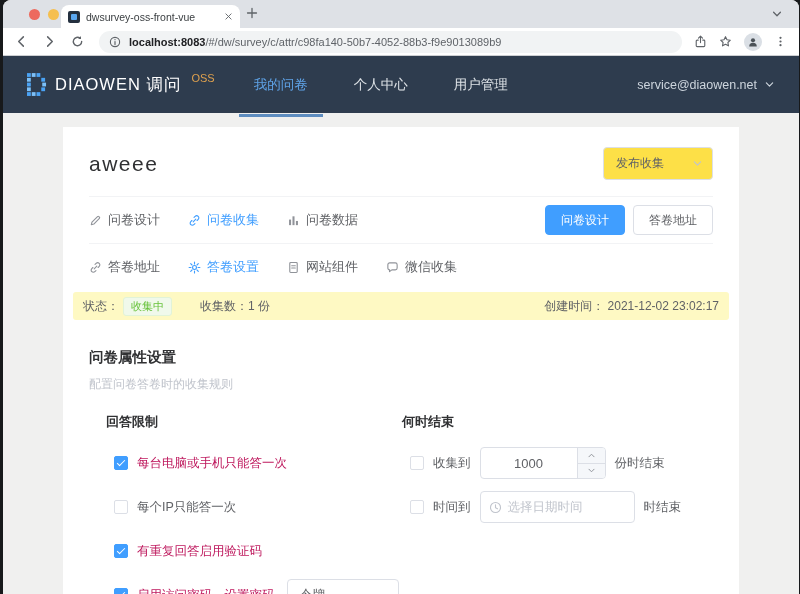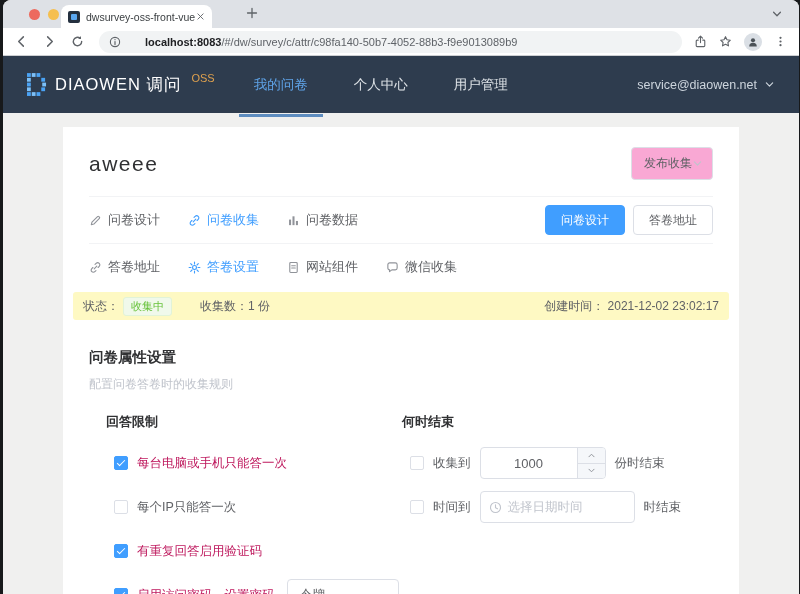--- a/index.html
+++ b/index.html
@@ -7,34 +7,34 @@
     font-family:"Liberation Sans","DejaVu Sans",sans-serif; }
   .window { position:absolute; left:3px; top:0; right:1px; bottom:0;
     border-radius:8px 8px 0 0; overflow:hidden; background:#f0f0ef;
     display:flex; flex-direction:column; }
 
   
   .tabstrip { height:28px; background:#dee1e6; position:relative; flex:none; }
   .traffic { position:absolute; left:26px; top:9px; display:flex; gap:8px; }
   .dot { width:11px; height:11px; border-radius:50%; }
   .dot.r{background:#ed6a5e}.dot.y{background:#f5bf4f}.dot.g{background:#61c454}
-  .btab { position:absolute; left:58px; top:5px; width:151px; height:23px; background:#fff;
+  .btab { position:absolute; left:58px; top:5px; width:179px; height:23px; background:#fff;
     border-radius:8px 8px 0 0; display:flex; align-items:center; padding:0 7px; }
   .favicon { width:12px; height:12px; border-radius:2px; background:#24303f; position:relative; flex:none;}
   .favicon::after{content:''; position:absolute; left:3px; top:3px; width:6px; height:6px;
     background:#5aa7f0; border-radius:1px;}
   .btab-title { font-size:10.5px; color:#3c4043; margin-left:6px; flex:1; white-space:nowrap; overflow:hidden;}
   .icn { color:#5f6368; display:inline-flex; align-items:center; justify-content:center; }
   .newtab { position:absolute; left:243px; top:7px; }
   .strip-chev { position:absolute; right:16px; top:8px; }
   .urlrow { height:28px; background:#fff; display:flex; align-items:center;
     border-bottom:1px solid #cdcfd2; flex:none; padding:0 12px; }
   .navbtns { display:flex; gap:15px; align-items:center; }
   .urlbar { flex:1; height:22px; background:#f1f3f4; border-radius:12px; margin:0 12px 0 15px;
-    display:flex; align-items:center; padding:0 10px; gap:24px; overflow:hidden; }
+    display:flex; align-items:center; padding:0 10px; gap:8px; overflow:hidden; }
   .url { font-size:11px; white-space:nowrap; }
   .url .host { color:#202124; font-weight:bold; }
   .url .path { color:#5f6368; }
   .chromeicons { display:flex; gap:12px; align-items:center; }
   .avatar { width:18px; height:18px; border-radius:50%; background:#dadfe5; display:flex;
     align-items:center; justify-content:center; color:#4a5157; }
 
   
   .appnav { height:57px; background:#2e3c4e; display:flex; align-items:center; padding:0 24px; flex:none; }
   .brand { display:flex; align-items:center; gap:8px; }
@@ -47,23 +47,23 @@
   .nav-link.active::after { content:''; position:absolute; left:8px; right:8px; bottom:0;
     height:3px; background:#5e8dc0; }
   .account { margin-left:auto; display:flex; align-items:center; gap:7px;
     color:#cdd5dd; font-size:12.5px; cursor:pointer; }
 
   
   .page { flex:1; overflow:hidden;border-radius:12px; }
   .card { width:676px; margin:14px auto 0; background:#fff; min-height:454px; }
   .card-head { display:flex; justify-content:space-between; align-items:center; padding:20px 26px 16px; }
   .survey-title { font-size:21px; color:#303133; letter-spacing:1.5px; }
-  .publish-select { display:flex; align-items:center; gap:0; border:1px solid #dcdfe6;
+  .publish-select { display:flex; align-items:center; gap:28px; border:1px solid #dcdfe6;
     border-radius:4px; padding:7px 9px 7px 12px; font-size:12px; color:#606266;
-    background:#f9a8d4; cursor:pointer; }
+    background:#fde047; cursor:pointer; }
   .publish-select .icn { color:#c0c4cc; }
 
   .tabrow { display:flex; align-items:center; margin:0 26px; padding:8px 0;
     border-top:1px solid #f2f3f5; }
   .tab-item { display:flex; align-items:center; gap:6px; font-size:13px; color:#606266;
     margin-right:28px; cursor:pointer; padding:6px 0; }
   .tab-item .icn { color:#909399; }
   .tab-item.active { color:#409EFF; }
   .tab-item.active .icn { color:#409EFF; }
   .actions { margin-left:auto; display:flex; gap:8px; }

